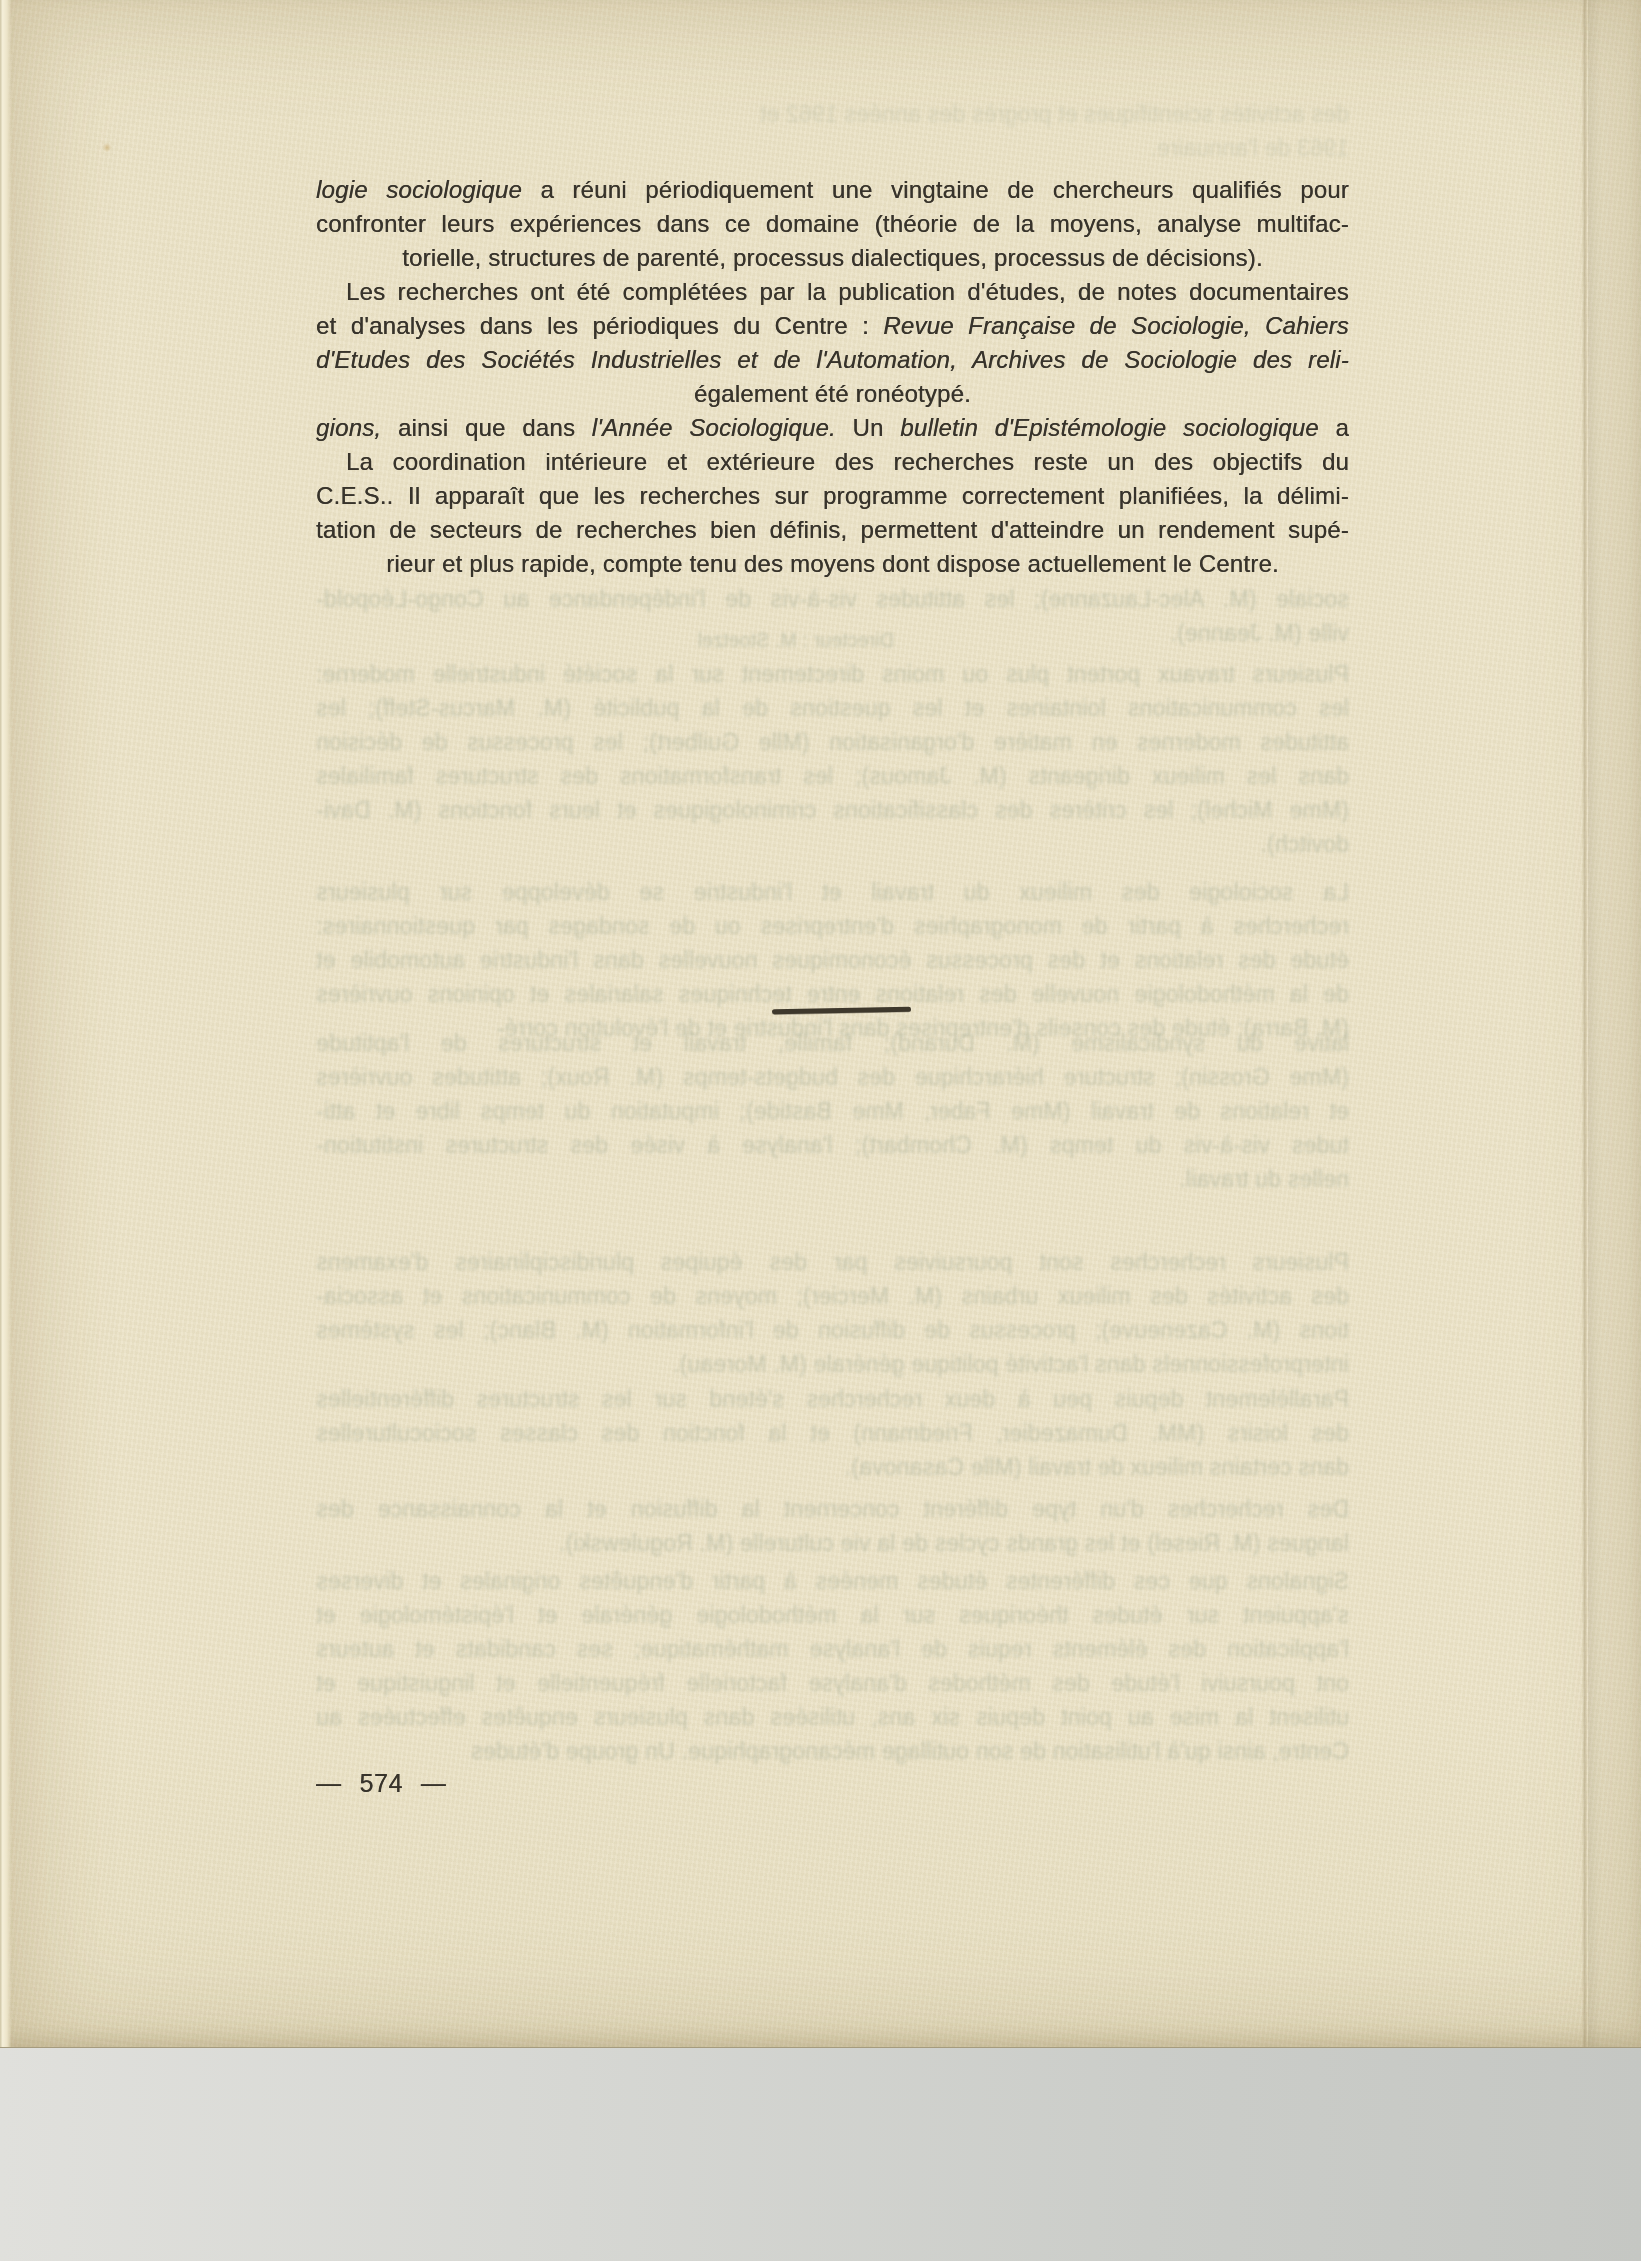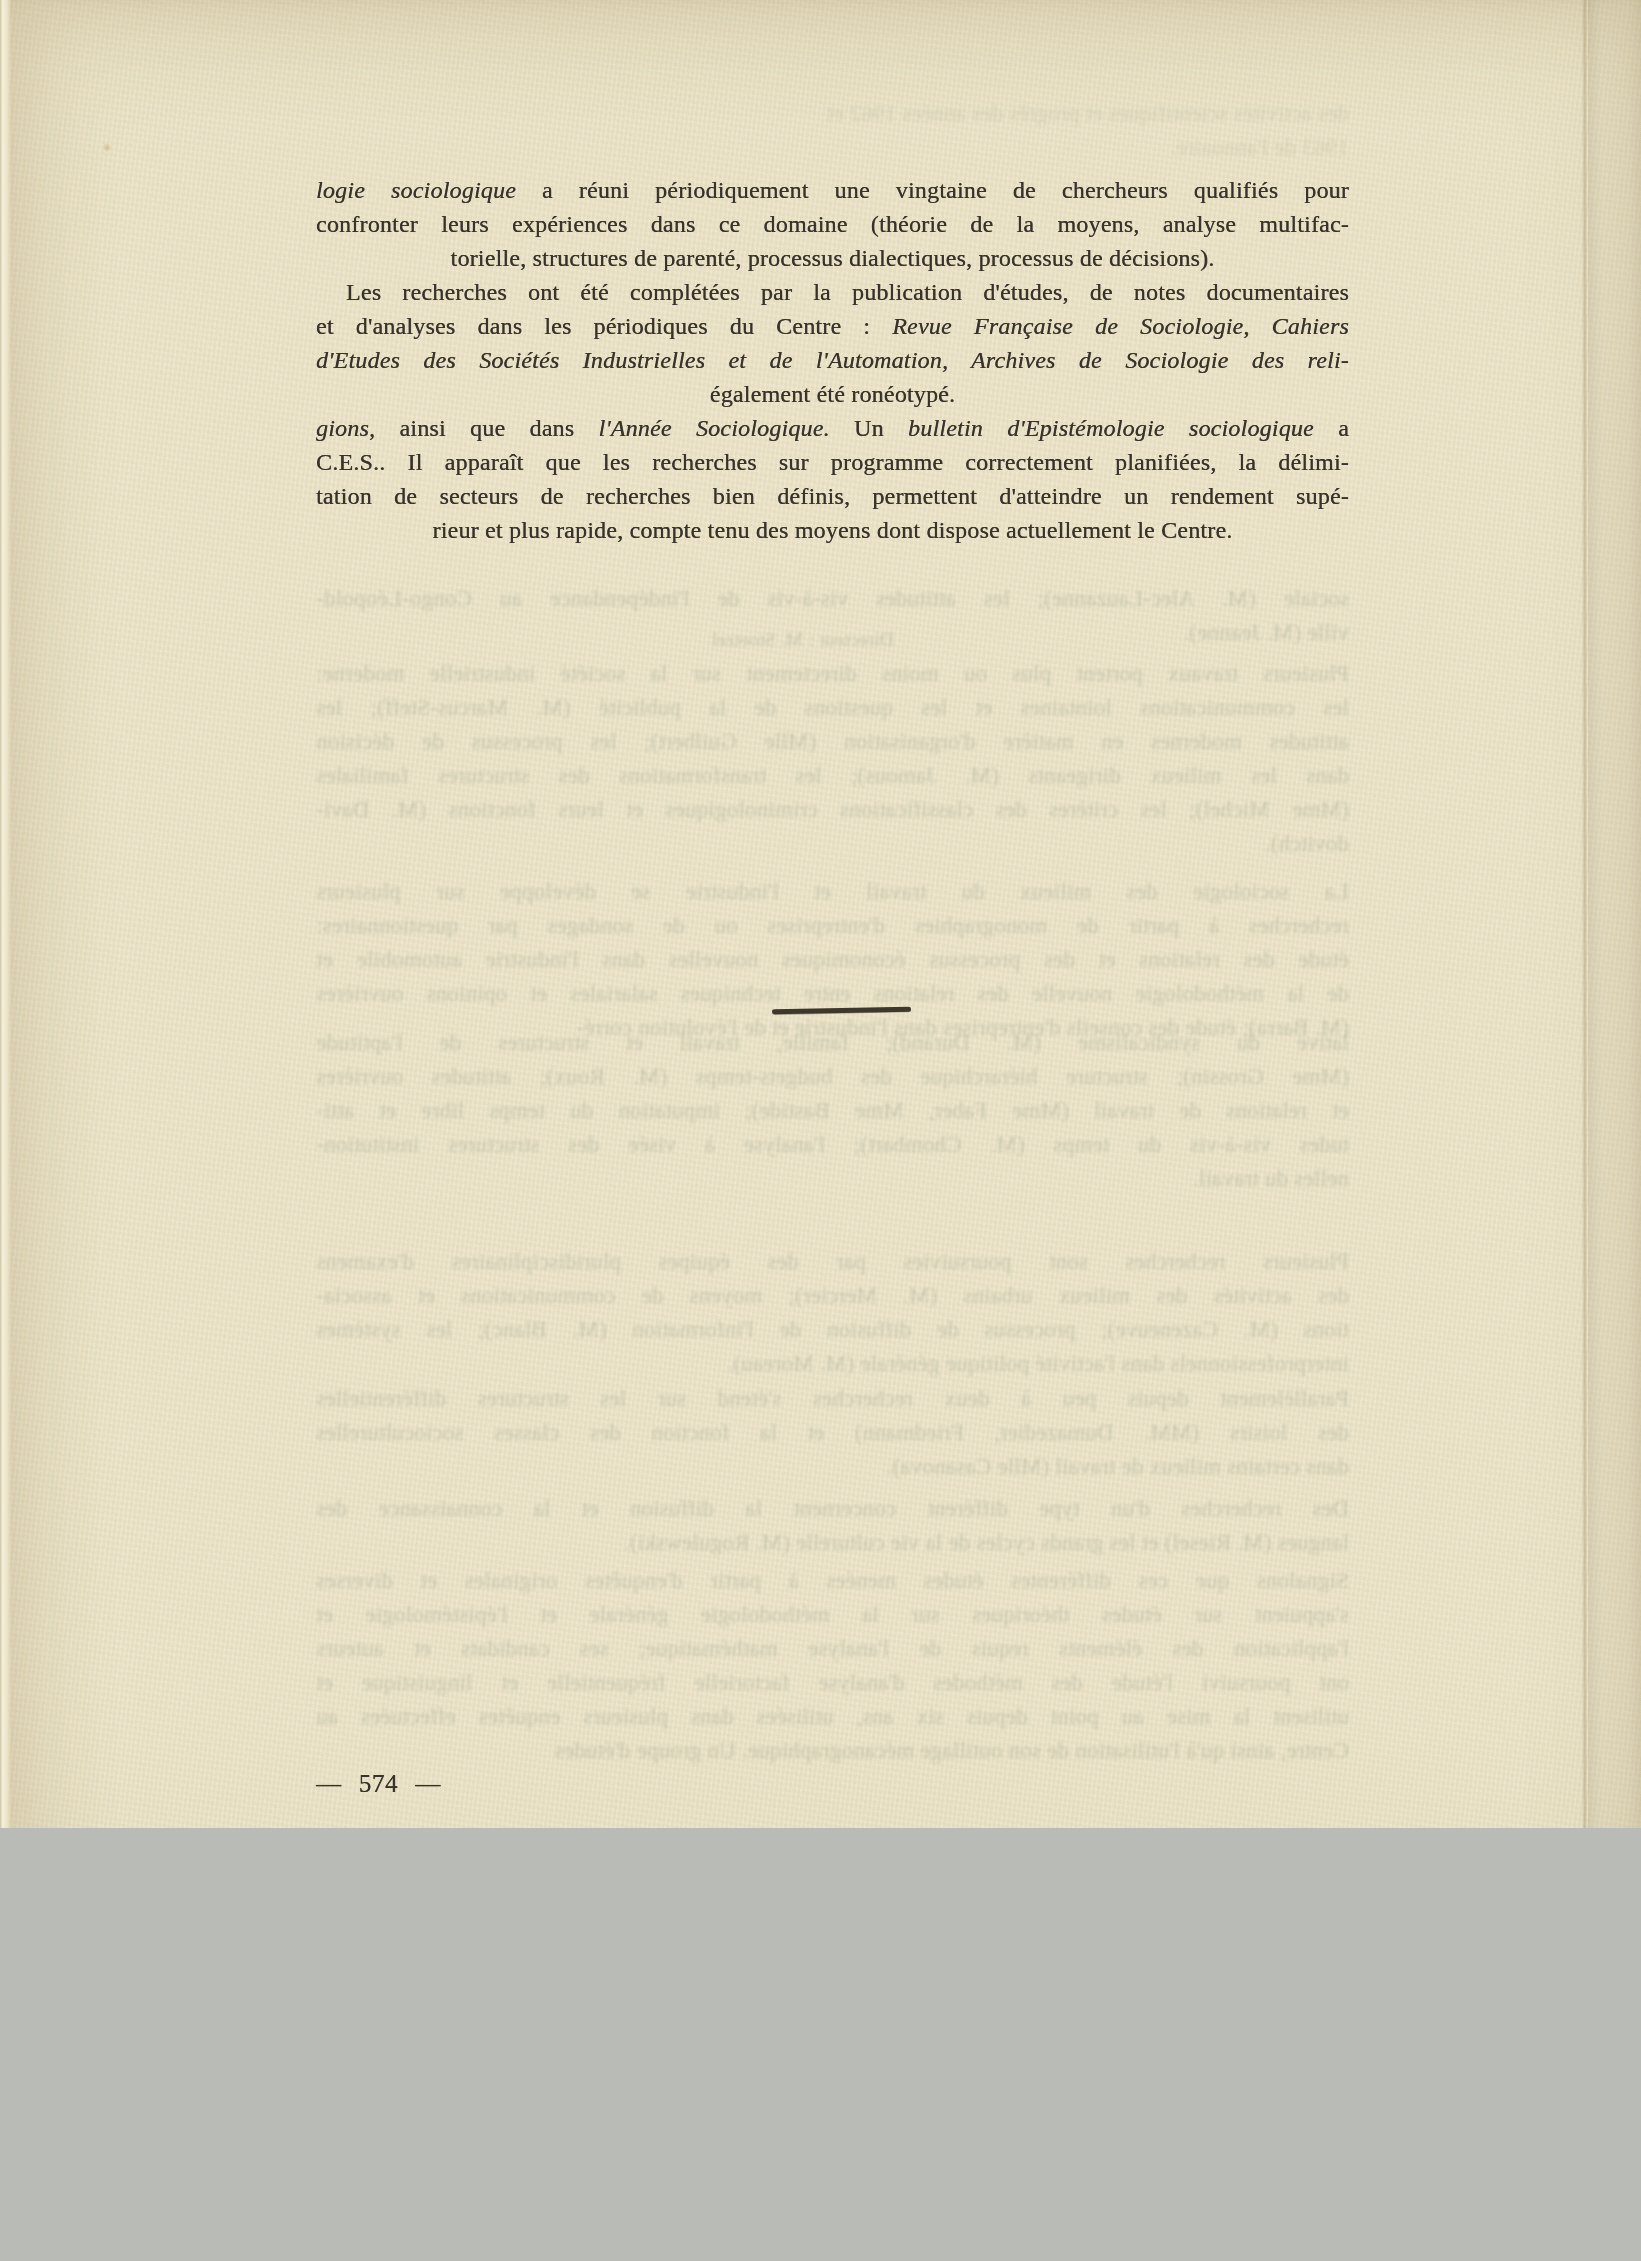--- a/index.html
+++ b/index.html
@@ -1,21 +1,21 @@
 <!DOCTYPE html>
 <html style="font-size:10.3px"><head>
 <meta charset="utf-8">
 <style>
   html,body{margin:0;padding:0;background:#b9bbb7;}
   .scan{
     position:relative;
-    width:1642px;height:1828px;
+    width:1642px;height:2261px;
     overflow:hidden;
     background:linear-gradient(90deg,#e3e3df 0%,#d8d9d5 30%,#cccecb 65%,#c6c8c4 100%);
-    font-family:Liberation Serif, serif;
+    font-family:Liberation Sans, sans-serif;
   }
   
   .bed{
     position:absolute;left:0;top:2047px;width:1642px;height:214px;
     background:linear-gradient(90deg,#e0e0dc 0%,#d6d7d3 35%,#cbcdc9 70%,#c5c7c3 100%);
   }
   
   .paper{
     position:absolute;left:0;top:0;width:1642px;height:2047px;
     background:
@@ -163,20 +163,21 @@
           <div class="line last"><span class="">torielle, structures de parenté, processus dialectiques, processus de décisions).</span></div>
         </div>
         <div class="paragraph">
           <div class="line j indent"><span class="">Les recherches ont été complétées par la publication d'études, de notes documentaires</span></div>
           <div class="line j"><span class="">et d'analyses dans les périodiques du Centre : </span><span class="it">Revue Française de Sociologie, Cahiers</span></div>
           <div class="line j"><span class="it">d'Etudes des Sociétés Industrielles et de l'Automation, Archives de Sociologie des reli-</span></div>
           <div class="line last"><span class="">également été ronéotypé.</span></div>
           <div class="line j"><span class="it">gions,</span><span class=""> ainsi que dans </span><span class="it">l'Année Sociologique.</span><span class=""> Un </span><span class="it">bulletin d'Epistémologie sociologique</span><span class=""> a</span></div>
         </div>
         <div class="paragraph">
+          <div class="line j indent"><span class="">La coordination intérieure et extérieure des recherches reste un des objectifs du</span></div>
           <div class="line j"><span class="">C.E.S.. Il apparaît que les recherches sur programme correctement planifiées, la délimi-</span></div>
           <div class="line j"><span class="">tation de secteurs de recherches bien définis, permettent d'atteindre un rendement supé-</span></div>
           <div class="line last"><span class="">rieur et plus rapide, compte tenu des moyens dont dispose actuellement le Centre.</span></div>
         </div>
       </div>
 
     <div class="divider"></div>
 
     <div class="page-number">— 574 —</div>
   </div>

